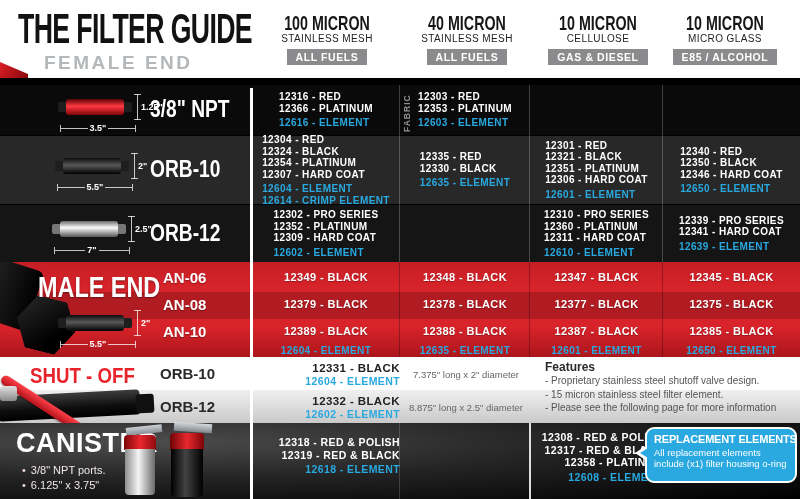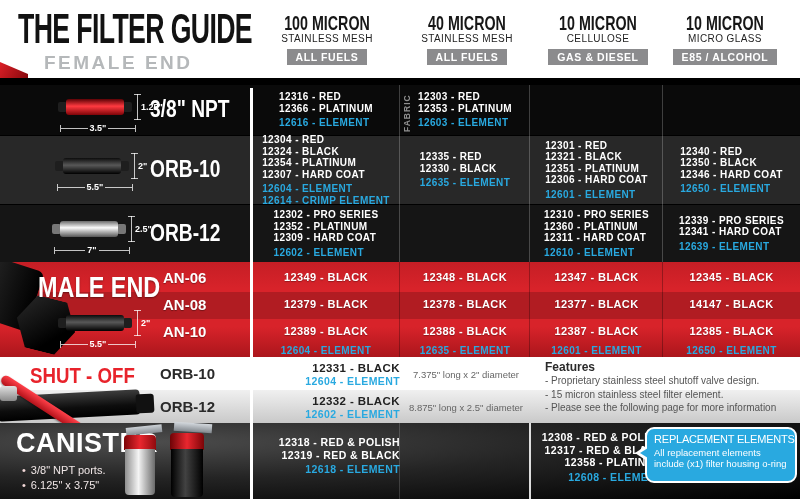--- a/index.html
+++ b/index.html
@@ -102,21 +102,21 @@
   .c-b{font-size:11px;color:#efe6e6;line-height:15px;white-space:nowrap}
   .c-b::before{content:"•";margin-right:5px;color:#f3d9d9}
   .c-cell{position:absolute;text-align:right}
   .cc0{left:252px;width:148px;top:13px}.cc2{left:530px;width:133px;top:8px}
   .callout{position:absolute;left:645px;top:4px;width:152px;height:56px;background:#29a9e0;border:2px solid #fff;
            border-radius:9px;padding:4px 7px;box-sizing:border-box}
   .callout::before{content:"";position:absolute;left:-12px;top:16px;border-top:8px solid transparent;
                    border-bottom:8px solid transparent;border-right:12px solid #fff}
   .callout::after{content:"";position:absolute;left:-7px;top:19px;border-top:5px solid transparent;
                   border-bottom:5px solid transparent;border-right:8px solid #29a9e0}
-  .co-title{font-size:11px;font-weight:normal;color:#fff;letter-spacing:-.2px;white-space:nowrap}
+  .co-title{font-size:11px;font-weight:bold;color:#fff;letter-spacing:-.2px;white-space:nowrap}
   .co-body{font-size:9.5px;color:#fff;line-height:11px;margin-top:2px}
 
   
   .photoF{position:absolute;left:0;top:7px;width:128px;height:177px;overflow:hidden}
   .pf-neck{position:absolute;left:50px;top:0;width:52px;height:14px;background:linear-gradient(90deg,#000,#2d2d2d 50%,#000)}
   .pf-cap{position:absolute;left:42px;top:12px;width:68px;height:24px;border-radius:4px;
           background:linear-gradient(90deg,#0a0a0a,#3a3a3a 50%,#050505)}
   .pf-body{position:absolute;left:30px;top:34px;width:94px;height:143px;border-radius:10px 10px 0 0;
            background:linear-gradient(90deg,#2b0103,#8a060b 22%,#ec161e 48%,#ff5a60 56%,#97090e 82%,#2b0103)}
   .pf-edge{position:absolute;left:-14px;top:30px;width:34px;height:147px;
@@ -348,21 +348,21 @@
     <div class="an" style="top:34px">AN-08</div>
     <div class="an" style="top:61px">AN-10</div>
 
     <div class="mcell mc0" style="top:9px">12349 - BLACK</div>
     <div class="mcell mc1" style="top:9px">12348 - BLACK</div>
     <div class="mcell mc2" style="top:9px">12347 - BLACK</div>
     <div class="mcell mc3" style="top:9px">12345 - BLACK</div>
     <div class="mcell mc0" style="top:36px">12379 - BLACK</div>
     <div class="mcell mc1" style="top:36px">12378 - BLACK</div>
     <div class="mcell mc2" style="top:36px">12377 - BLACK</div>
-    <div class="mcell mc3" style="top:36px">14147 - BLACK</div>
+    <div class="mcell mc3" style="top:36px">12375 - BLACK</div>
     <div class="mcell mc0" style="top:63px">12389 - BLACK</div>
     <div class="mcell mc1" style="top:63px">12388 - BLACK</div>
     <div class="mcell mc2" style="top:63px">12387 - BLACK</div>
     <div class="mcell mc3" style="top:63px">12385 - BLACK</div>
     <div class="mcell mel mc0" style="top:83px">12604 - ELEMENT</div>
     <div class="mcell mel mc1" style="top:83px">12635 - ELEMENT</div>
     <div class="mcell mel mc2" style="top:83px">12601 - ELEMENT</div>
     <div class="mcell mel mc3" style="top:83px">12650 - ELEMENT</div>
   </div>
 

